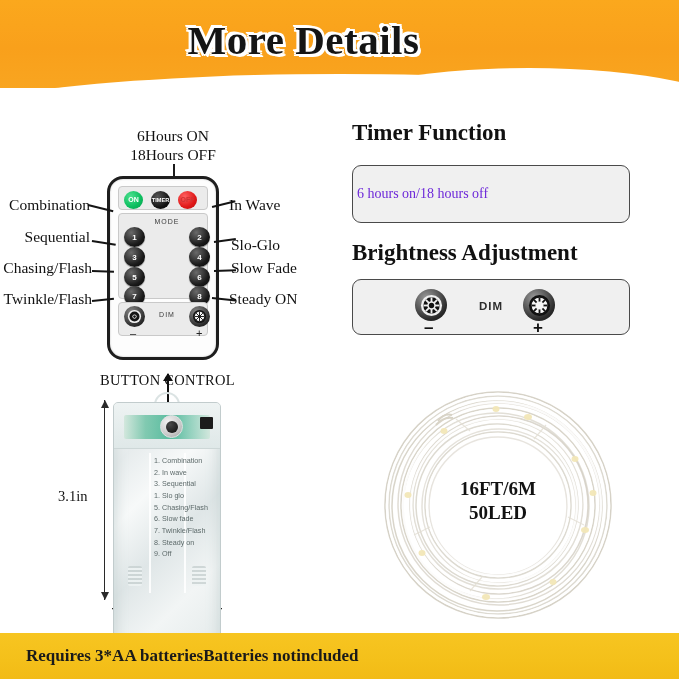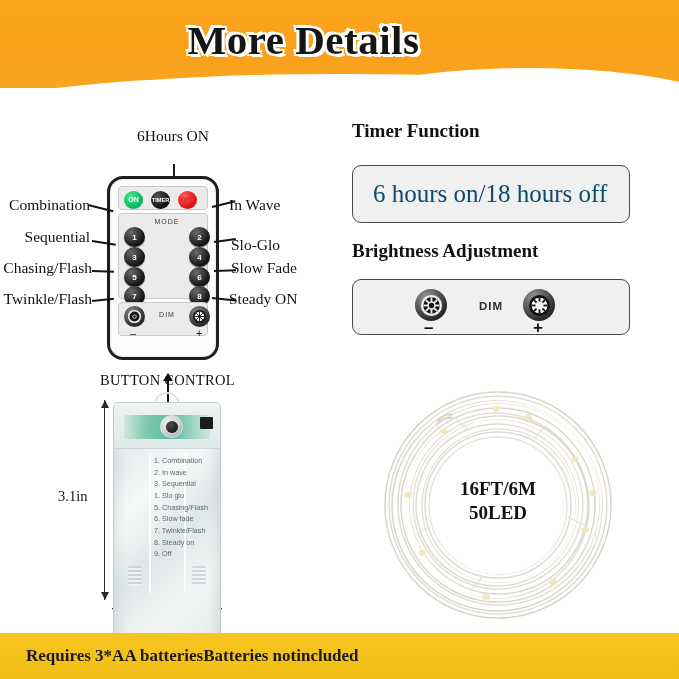--- a/index.html
+++ b/index.html
@@ -182,26 +182,26 @@
   .dim-v-label{ position:absolute; left:58px; top:488px; font-size:14.5px; color:#111; }
 
   .dim-h{ position:absolute; left:112px; top:608px; width:110px; height:1.4px; background:#2a2a2a; }
   .dim-h::before{ content:""; position:absolute; left:0; top:-3.5px;
     border-top:4.5px solid transparent; border-bottom:4.5px solid transparent; border-right:8px solid #2a2a2a; }
   .dim-h::after{ content:""; position:absolute; right:0; top:-3.5px;
     border-top:4.5px solid transparent; border-bottom:4.5px solid transparent; border-left:8px solid #2a2a2a; }
   .dim-h-label{ position:absolute; left:112px; top:612px; width:110px; text-align:center; font-size:14.5px; color:#111; }
 
   
-  .sec-title{ position:absolute; font-size:19px; font-weight:bold; color:#111; }
+  .sec-title{ position:absolute; font-size:23px; font-weight:bold; color:#111; }
   .info-box{
     position:absolute; background:#f0f0f0; border:1.4px solid #4a4a4a; border-radius:9px;
     display:flex; align-items:center;
   }
-  .info-box-text{ padding-left:20px; font-size:25px; color:#0c4a6e; }
+  .info-box-text{ padding-left:4px; font-size:14px; color:#6d28d9; }
 
   .bright-box{
     position:absolute; left:352px; top:279px; width:278px; height:56px;
     background:#f0f0f0; border:1.4px solid #4a4a4a; border-radius:9px;
   }
   .bb-knob{ position:absolute; top:9px; width:32px; height:32px; border-radius:50%;
     background:radial-gradient(circle at 35% 28%,#9a9a9a,#2a2a2a 70%,#0d0d0d);
     display:flex; align-items:center; justify-content:center; }
   .bb-knob.left{ left:62px; } .bb-knob.right{ left:170px; }
   .bb-dim{ position:absolute; left:110px; top:20px; width:56px; text-align:center;
@@ -222,20 +222,21 @@
 </head>
 <body>
 
 <div class="header-banner">
   <div class="header-wave2"></div>
 </div>
 <div class="header-title">More Details</div>
 
 <div class="timer-callout">
   <div>6Hours ON</div>
+  <div>18Hours OFF</div>
 </div>
 <div class="callout-stem"></div>
 
 <div class="remote">
 
   <div class="remote-panel panel-top">
     <div class="btn btn-on">ON</div>
     <div class="btn btn-timer">TIMER</div>
     <div class="btn btn-off">OFF</div>
   </div>

